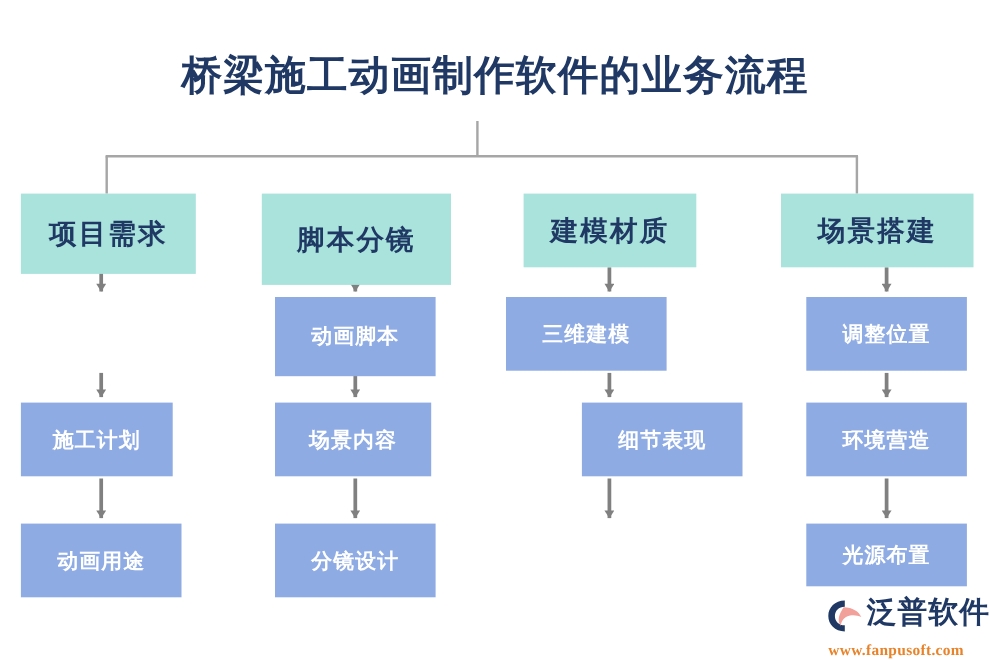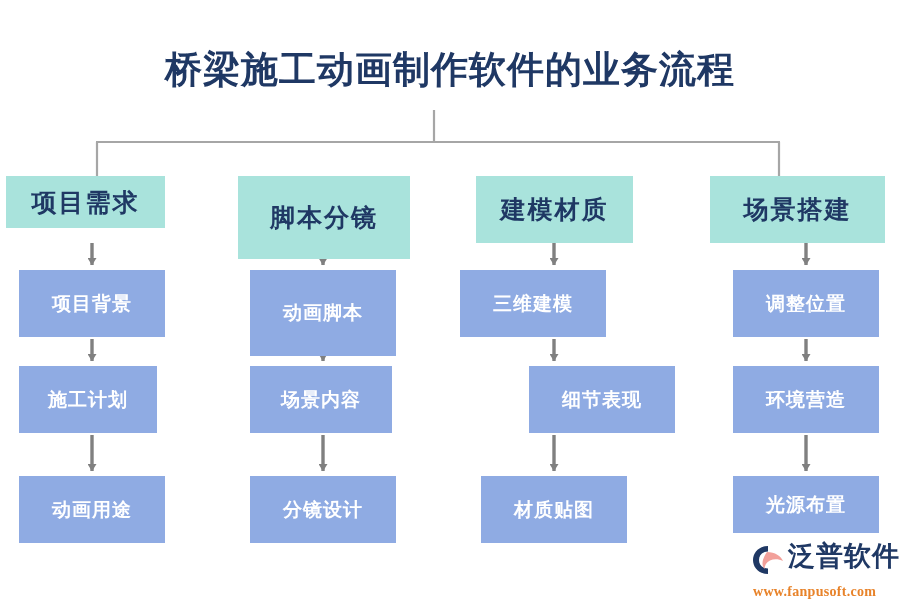--- a/index.html
+++ b/index.html
@@ -143,34 +143,32 @@
 
     <line x1="554" y1="243" x2="554" y2="265" stroke="#808080" stroke-width="3.4" marker-end="url(#arrowhead)"></line>
     <line x1="554" y1="339" x2="554" y2="361" stroke="#808080" stroke-width="3.4" marker-end="url(#arrowhead)"></line>
     <line x1="554" y1="435" x2="554" y2="471" stroke="#808080" stroke-width="3.4" marker-end="url(#arrowhead)"></line>
 
     <line x1="806" y1="243" x2="806" y2="265" stroke="#808080" stroke-width="3.4" marker-end="url(#arrowhead)"></line>
     <line x1="806" y1="339" x2="806" y2="361" stroke="#808080" stroke-width="3.4" marker-end="url(#arrowhead)"></line>
     <line x1="806" y1="435" x2="806" y2="471" stroke="#808080" stroke-width="3.4" marker-end="url(#arrowhead)"></line>
   </svg>
 
-  <div class="node head" style="left:6px; top:176px; width:159px; height:52px;text-align:center;">项目需求</div>
-  <div class="node step" style="left:19px; top:270px; width:146px; height:67px;">项目背景</div>
+  <div class="node head" style="left:19px; top:176px; width:159px; height:73px;text-align:center;">项目需求</div>
   <div class="node step" style="left:19px; top:366px; width:138px; height:67px;">施工计划</div>
   <div class="node step" style="left:19px; top:476px; width:146px; height:67px;text-align:right;">动画用途</div>
 
   <div class="node head" style="left:238px; top:176px; width:172px; height:83px;">脚本分镜</div>
-  <div class="node step" style="left:250px; top:270px; width:146px; height:86px;">动画脚本</div>
+  <div class="node step" style="left:250px; top:270px; width:146px; height:72px;">动画脚本</div>
   <div class="node step" style="left:250px; top:366px; width:142px; height:67px;">场景内容</div>
   <div class="node step" style="left:250px; top:476px; width:146px; height:67px;">分镜设计</div>
 
   <div class="node head" style="left:476px; top:176px; width:157px; height:67px;">建模材质</div>
   <div class="node step" style="left:460px; top:270px; width:146px; height:67px;">三维建模</div>
   <div class="node step" style="left:481px; top:366px; width:146px; height:67px;margin-left:48px;">细节表现</div>
-  <div class="node step" style="left:481px; top:476px; width:146px; height:67px;">材质贴图</div>
 
   <div class="node head" style="left:710px; top:176px; width:175px; height:67px;">场景搭建</div>
   <div class="node step" style="left:733px; top:270px; width:146px; height:67px;">调整位置</div>
   <div class="node step" style="left:733px; top:366px; width:146px; height:67px;">环境营造</div>
   <div class="node step" style="left:733px; top:476px; width:146px; height:57px;">光源布置</div>
 
   <div id="logo">
     <svg id="logo-mark" viewBox="0 0 34 30" width="34" height="30" xmlns="http://www.w3.org/2000/svg">
       <path d="M16 1 C7 1 1 7.5 1 15 C1 22.5 7 29 16 29 L16 23.5 C10.5 23.5 7 19.8 7 15 C7 10.2 10.5 6.5 16 6.5 Z" fill="#1f3864"></path>
       <path d="M15 7 C23 7 29 11 31 16 C27 14 22 13.5 18 15.5 C14.5 17.2 12.5 20.5 12.5 24 C10 21 10 17 11.5 13.5 C12.6 10.9 13.8 8.6 15 7 Z" fill="#f2a09a"></path>

